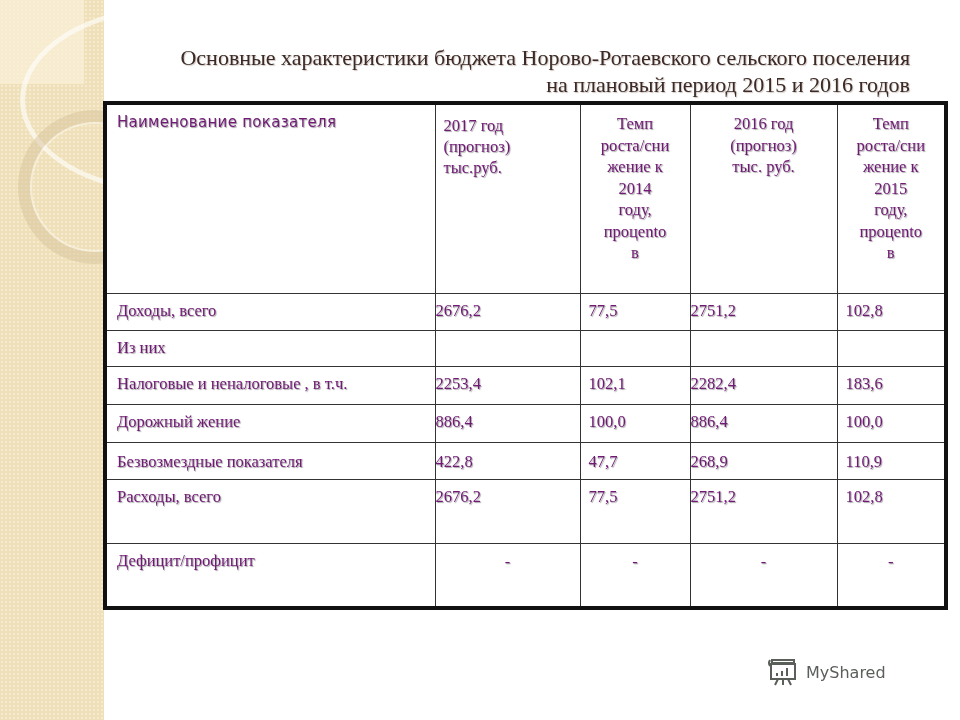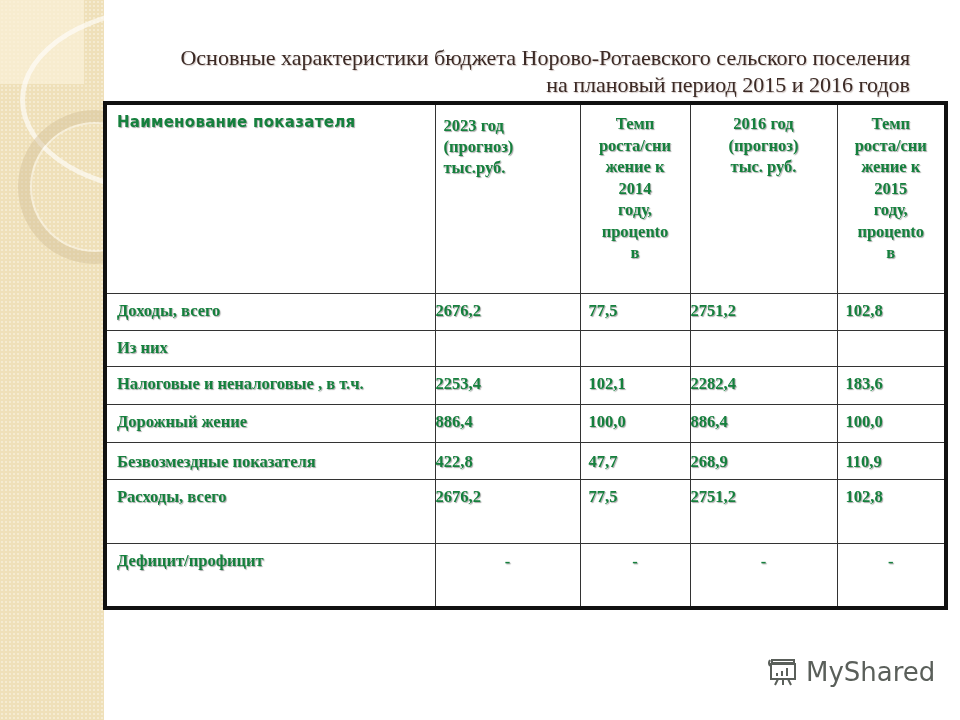--- a/index.html
+++ b/index.html
@@ -22,35 +22,35 @@
     font-family:"Liberation Serif", serif; font-size:22px; line-height:27px;
     color:#3b2a25; text-shadow:1px 1px 1px rgba(120,90,80,0.35);
   }
   .budget-table {
     position:absolute; left:103px; top:101px;
     border-collapse:collapse; border:4px solid #111;
     background:#fff; table-layout:fixed;
   }
   .budget-table td {
     border:1.5px solid #333; vertical-align:top; padding:0;
-    font-family:"Liberation Serif", serif; font-weight:bold; font-size:16.5px;
-    color:#15803d; text-shadow:1px 1px 1px rgba(0,0,0,0.35);
+    font-family:"Liberation Serif", serif; font-weight:normal; font-size:16.5px;
+    color:#701a75; text-shadow:1px 1px 1px rgba(0,0,0,0.35);
     box-sizing:border-box;
   }
   .hdr-name { font-family:"DejaVu Sans", sans-serif !important; font-size:15px !important; padding:8px 0 0 10px !important; letter-spacing:0.3px; }
   .hdr-y15 { padding:10px 0 0 8px !important; line-height:21px; }
   .hdr-c { text-align:center; padding:8px 2px 0 2px !important; line-height:21.5px; }
   .lbl { padding:7px 0 0 10px !important; }
   .num-c { text-align:left; padding:7px 0 0 0 !important; }
   .num-l { padding:7px 0 0 8px !important; }
   .dash { text-align:center; padding:8px 0 0 0 !important; }
   .row-bz td { padding-top:9px !important; }
   .logo {
     position:absolute; left:766px; top:655px; display:flex; align-items:center; gap:6px;
-    font-family:"DejaVu Sans", sans-serif; font-size:26px; color:#5a5f5a;
+    font-family:"DejaVu Sans", sans-serif; font-size:16px; color:#5a5f5a;
   }
   .logo svg { width:34px; height:34px; }
 </style>
 </head>
 <body>
 
 <div class="sidebar-bg">
   <div class="sidebar-panel"></div>
   <div class="ring ring1"></div>
   <div class="ring ring2"></div>
@@ -66,21 +66,21 @@
     <col style="width:330px">
       <col style="width:145px">
       <col style="width:110px">
       <col style="width:147px">
       <col style="width:109px">
   </colgroup>
   <tbody>
       <tr style="height:190px">
     <td class="hdr-name">Наименование показателя</td>
     <td class="hdr-y15">
-      <div>2023 год</div>
+      <div>2017 год</div>
       <div>(прогноз)</div>
       <div>тыс.руб.</div>
     </td>
     <td class="hdr-c">
       <div>Темп</div>
       <div>роста/сни</div>
       <div>жение к</div>
       <div>2014</div>
       <div>году,</div>
       <div>процento</div>

